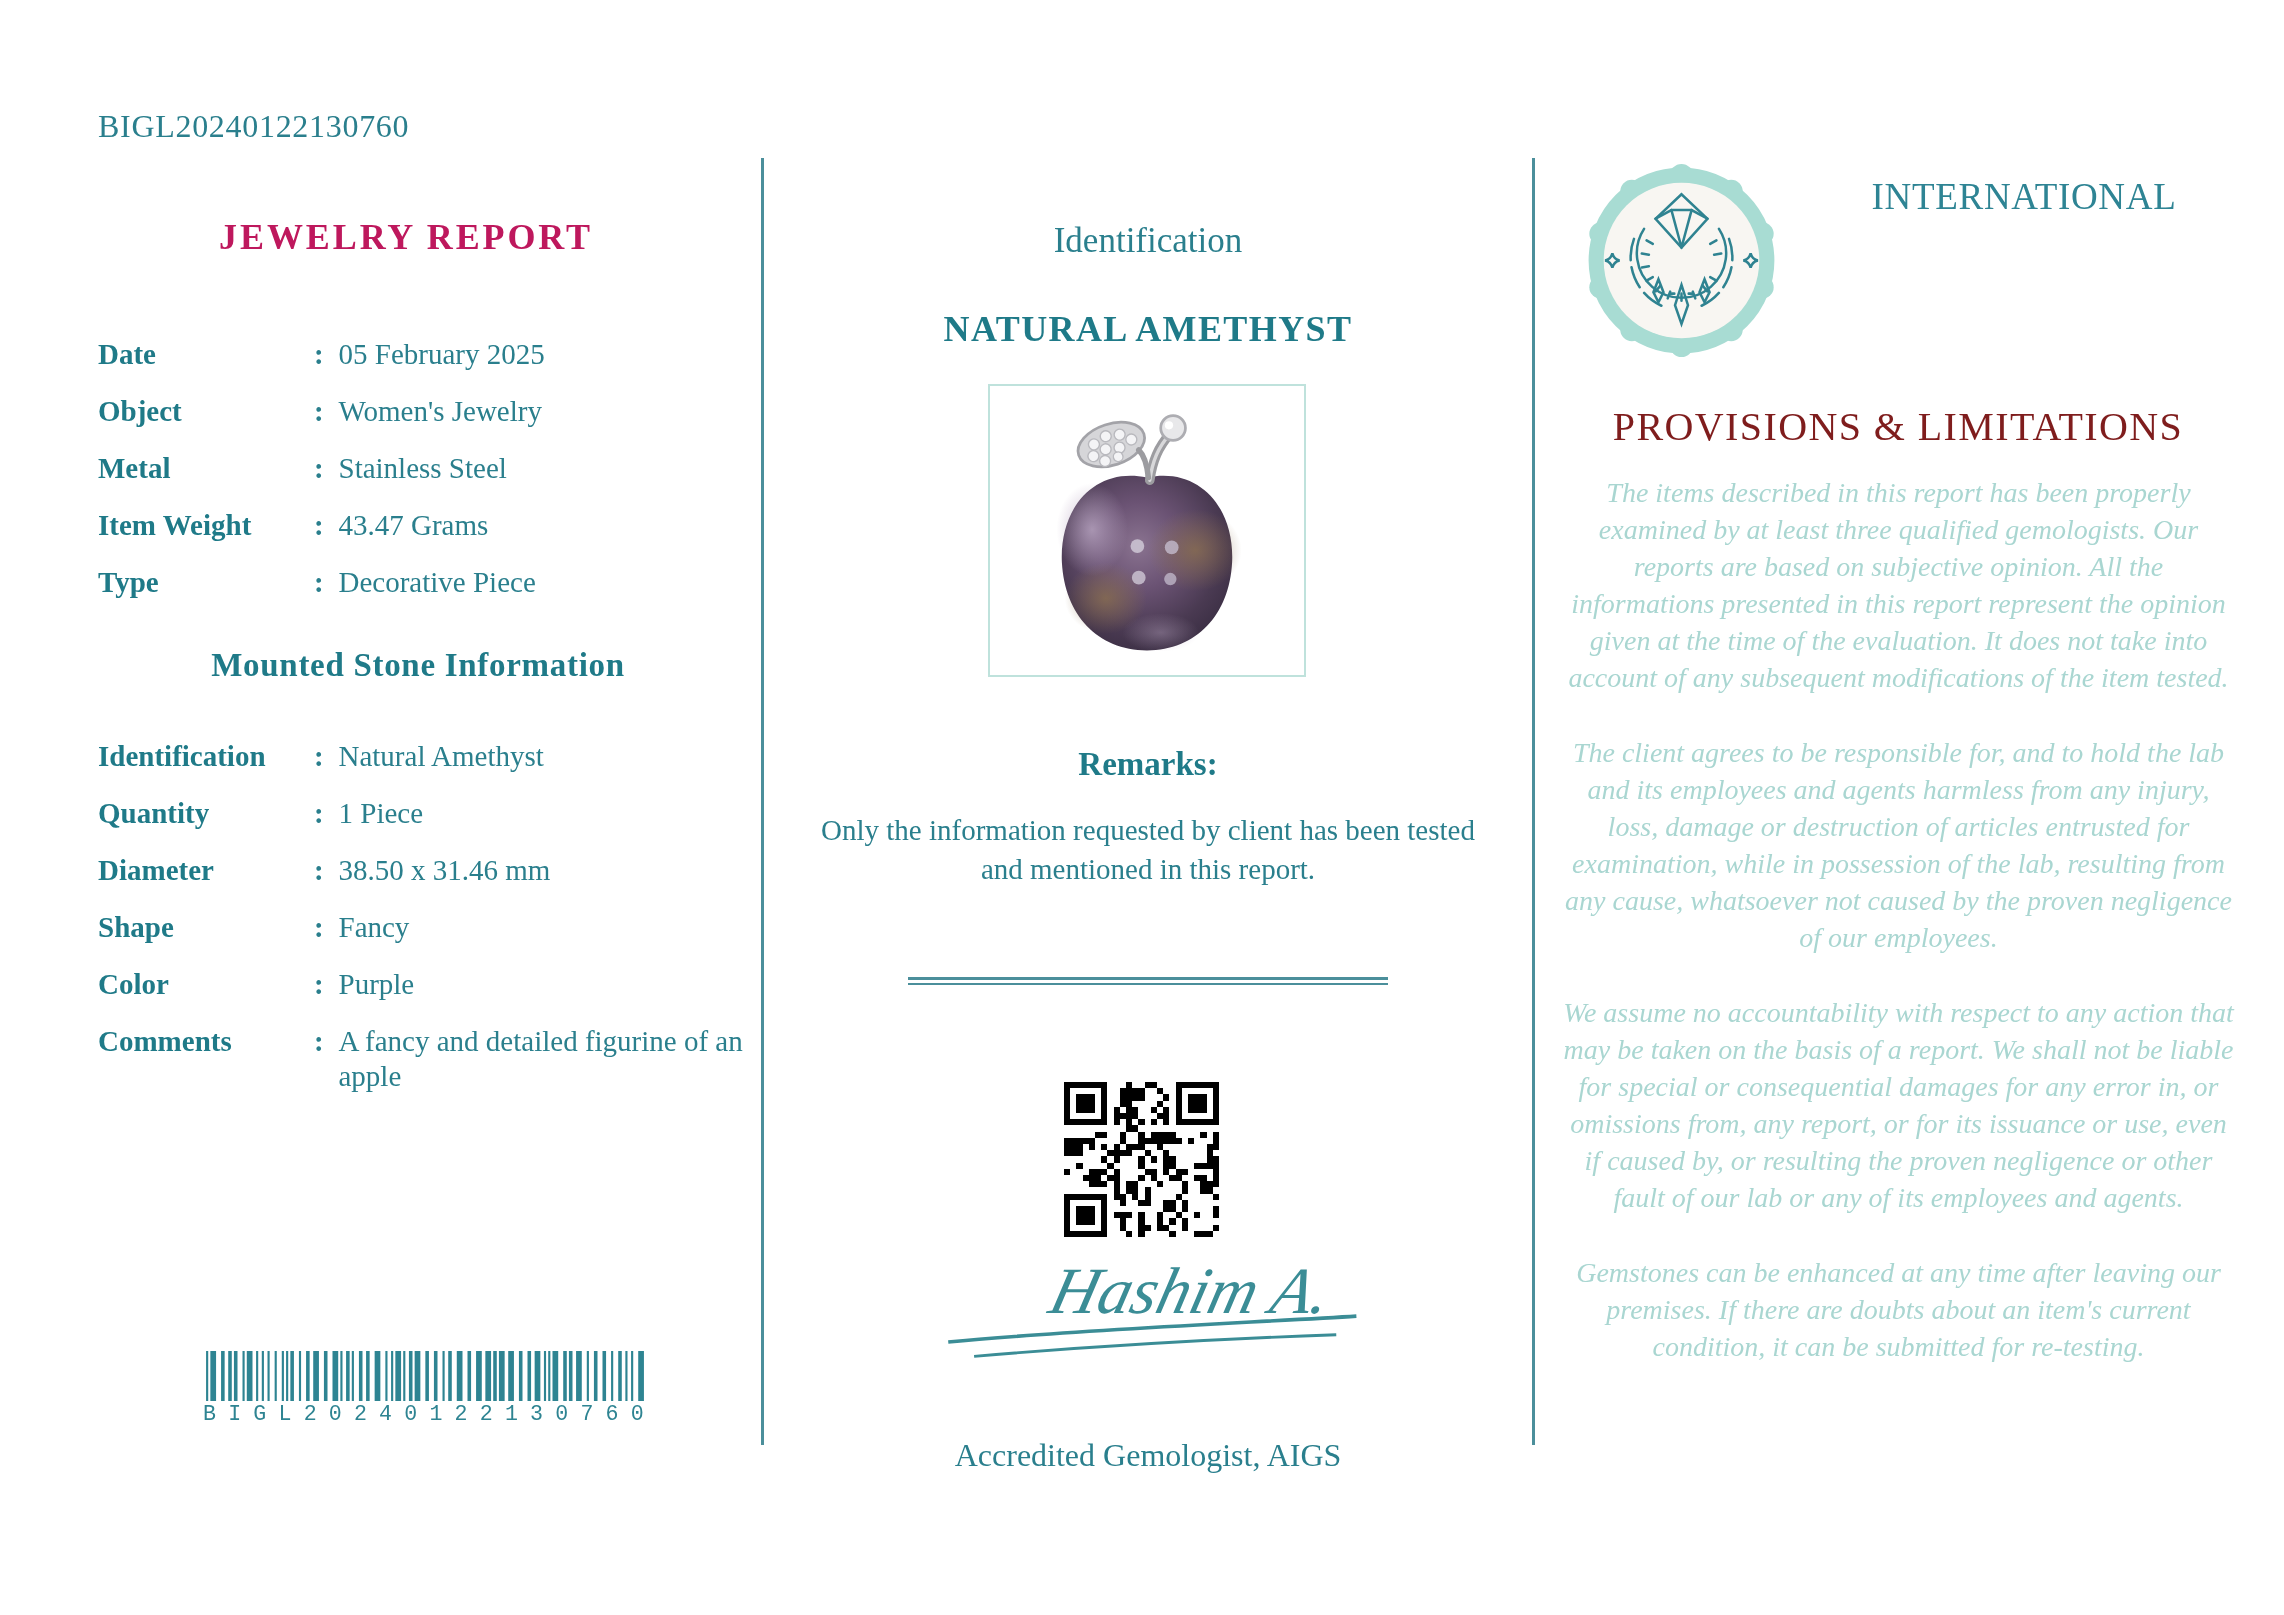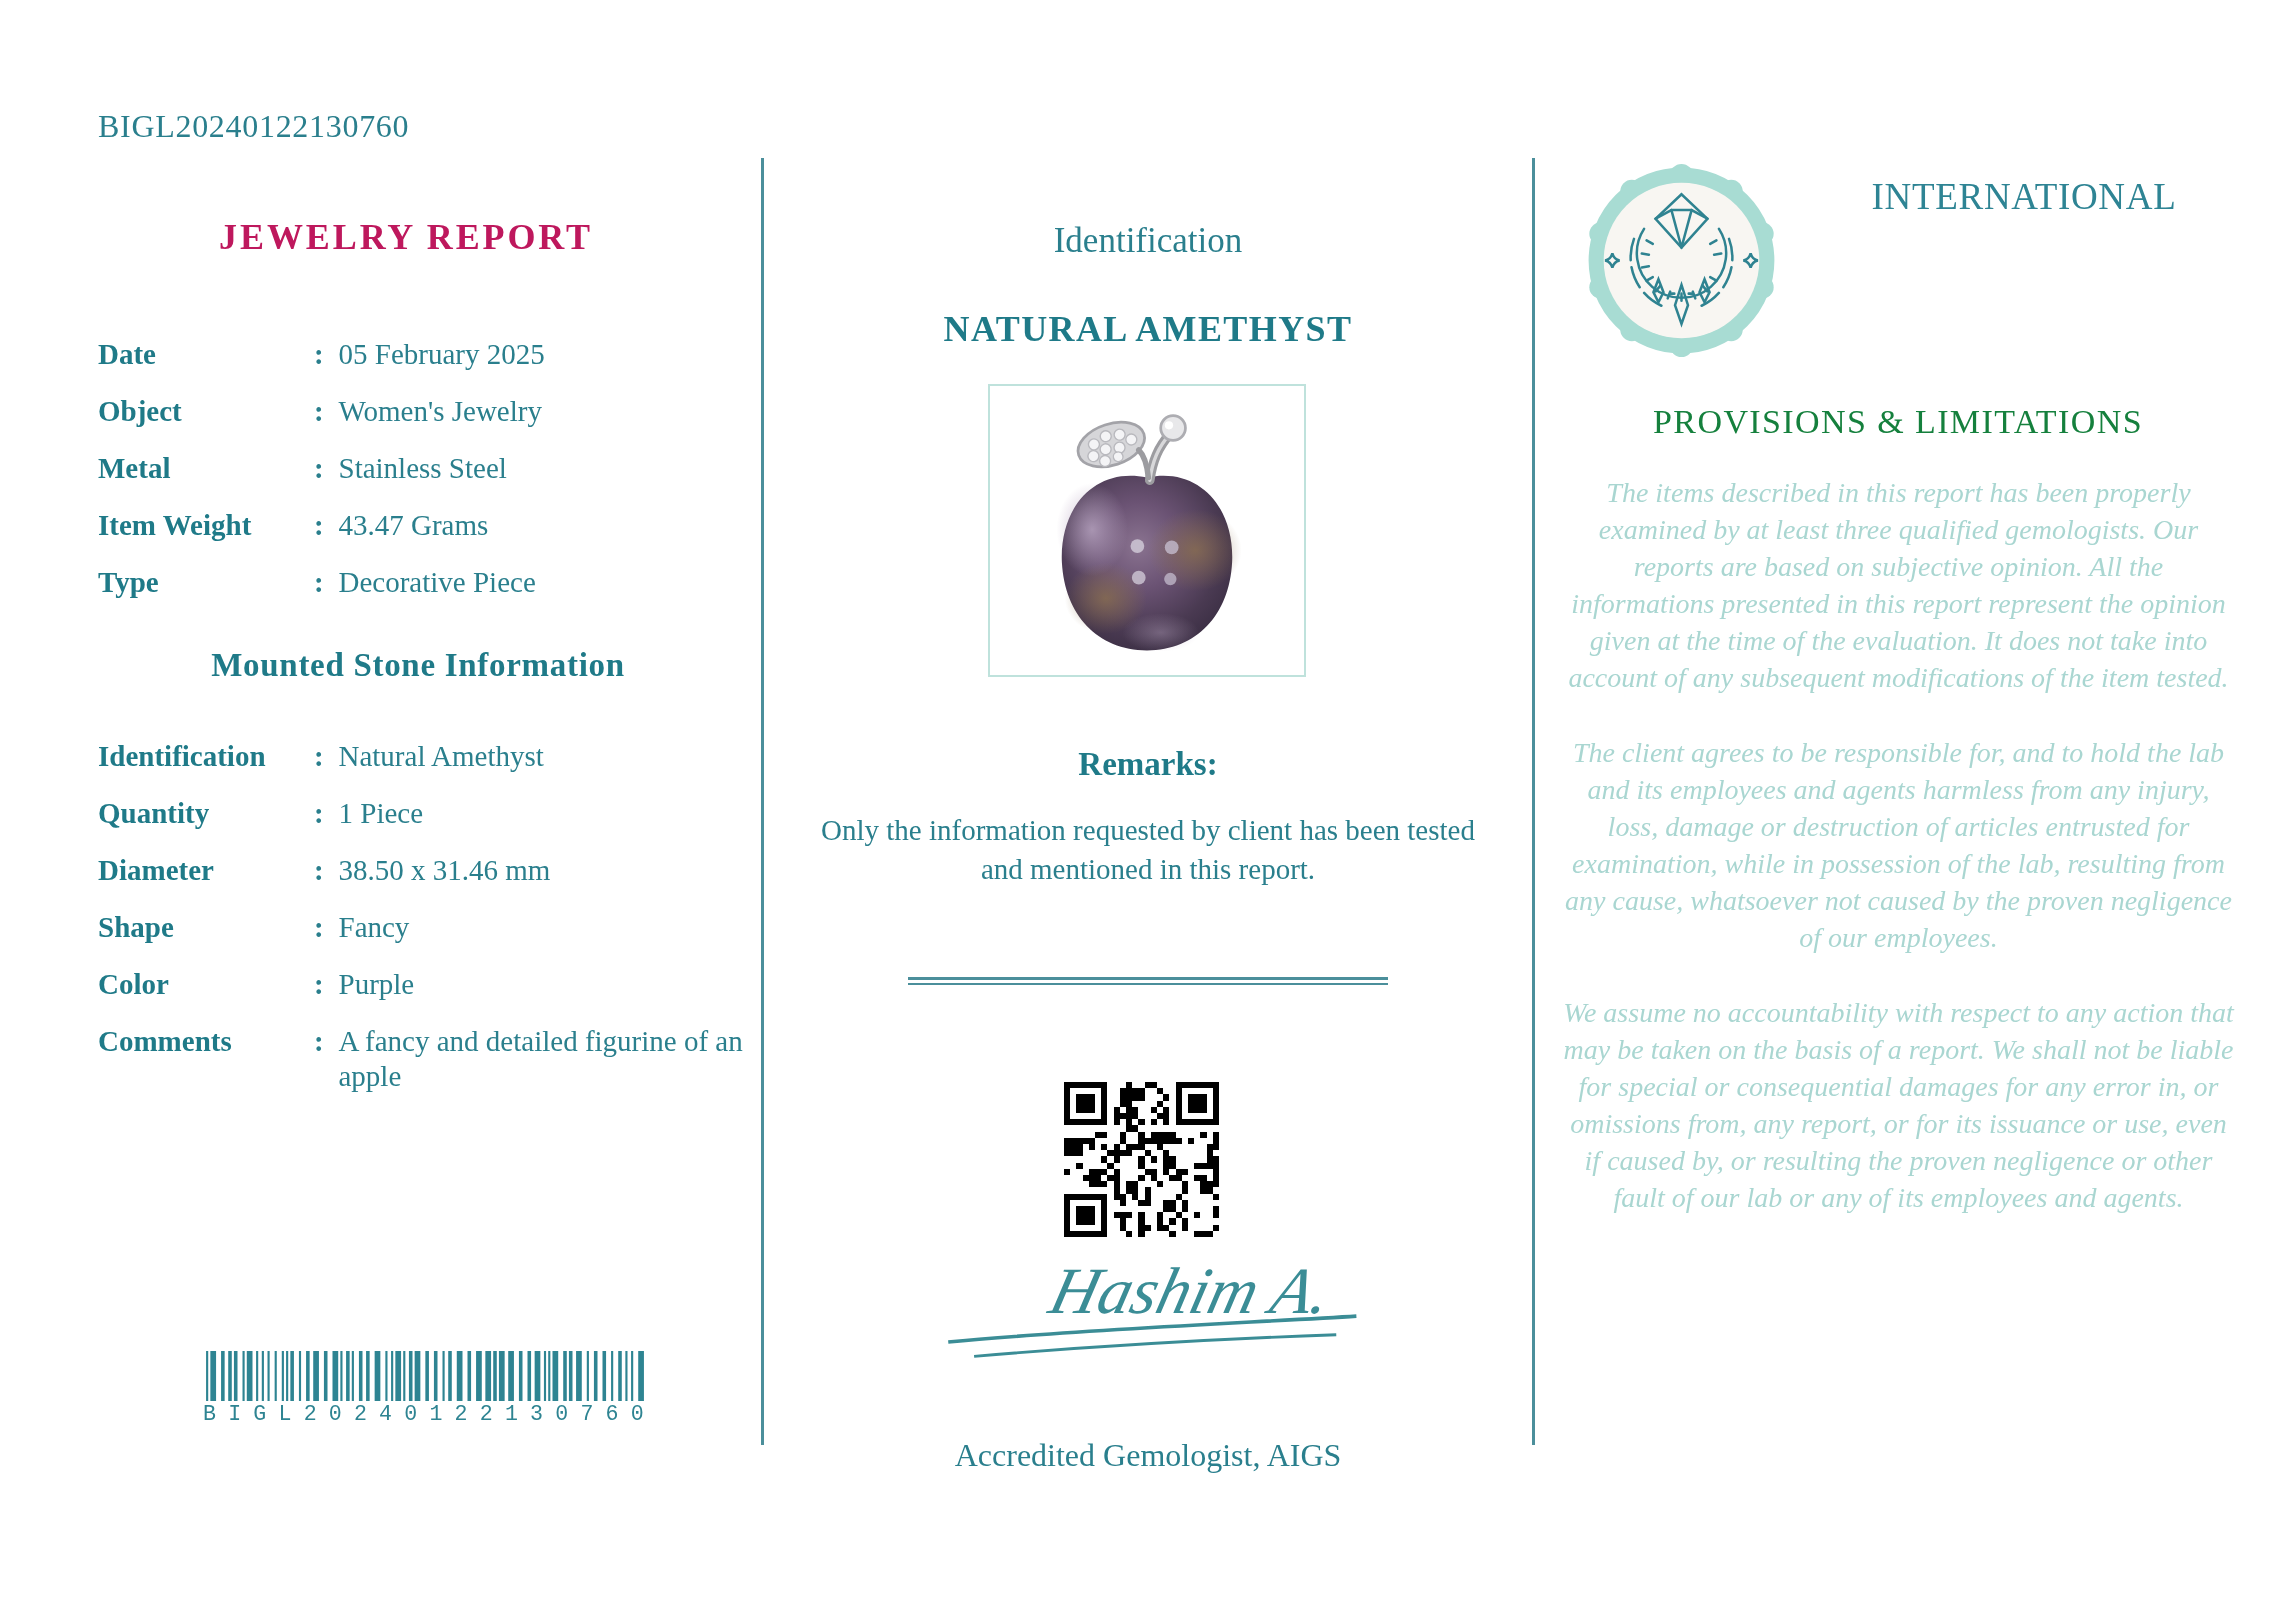--- a/index.html
+++ b/index.html
@@ -76,21 +76,21 @@
   }
   
   .seal-wrap{position:absolute;left:1585px;top:164px;width:193px;height:193px;}
   .lab-name{
     position:absolute;left:1783px;top:171px;width:482px;
     text-align:center;font-size:37px;line-height:52px;color:#2e8494;
     letter-spacing:0.7px;
   }
   .prov-heading{
     position:absolute;left:1553px;top:403px;width:690px;
-    text-align:center;font-size:34px;color:#15803d;letter-spacing:1.4px;
+    text-align:center;font-size:40px;color:#7f1d1d;letter-spacing:1.4px;
   }
   .prov-block{
     position:absolute;left:1562px;top:466px;width:673px;
     text-align:center;font-style:italic;
     font-size:28px;line-height:37px;color:#a9d6d1;
   }
   .prov-block p{margin:8px 0 38px 0;}
 </style>
 </head>
 <body>
@@ -651,16 +651,17 @@
   <div class="lab-name">
     <div>INTERNATIONAL</div>
   </div>
 
   <div class="prov-heading">PROVISIONS &amp; LIMITATIONS</div>
 
   <div class="prov-block">
     <p>The items described in this report has been properly examined by at least three qualified gemologists. Our reports are based on subjective opinion. All the informations presented in this report represent the opinion given at the time of the evaluation. It does not take into account of any subsequent modifications of the item tested.</p>
     <p>The client agrees to be responsible for, and to hold the lab and its employees and agents harmless from any injury, loss, damage or destruction of articles entrusted for examination, while in possession of the lab, resulting from any cause, whatsoever not caused by the proven negligence of our employees.</p>
     <p>We assume no accountability with respect to any action that may be taken on the basis of a report. We shall not be liable for special or consequential damages for any error in, or omissions from, any report, or for its issuance or use, even if caused by, or resulting the proven negligence or other fault of our lab or any of its employees and agents.</p>
+    <p>Gemstones can be enhanced at any time after leaving our premises. If there are doubts about an item's current condition, it can be submitted for re-testing.</p>
   </div>
 
 </div>
 
 
 </body></html>

